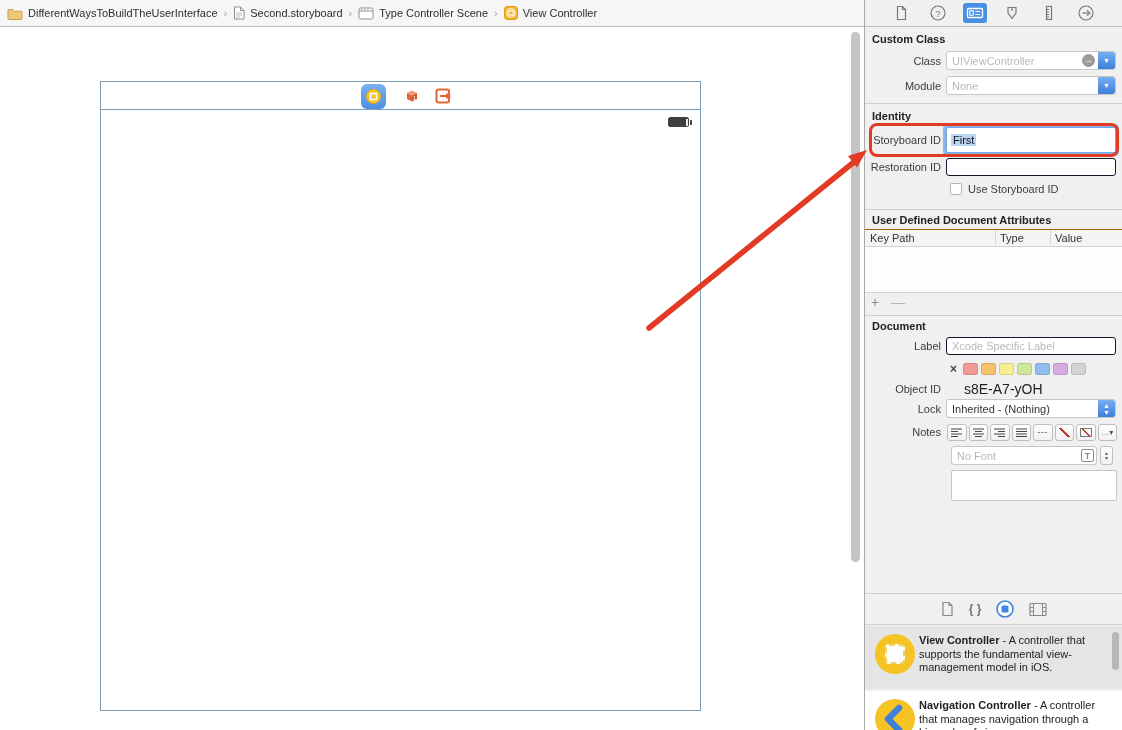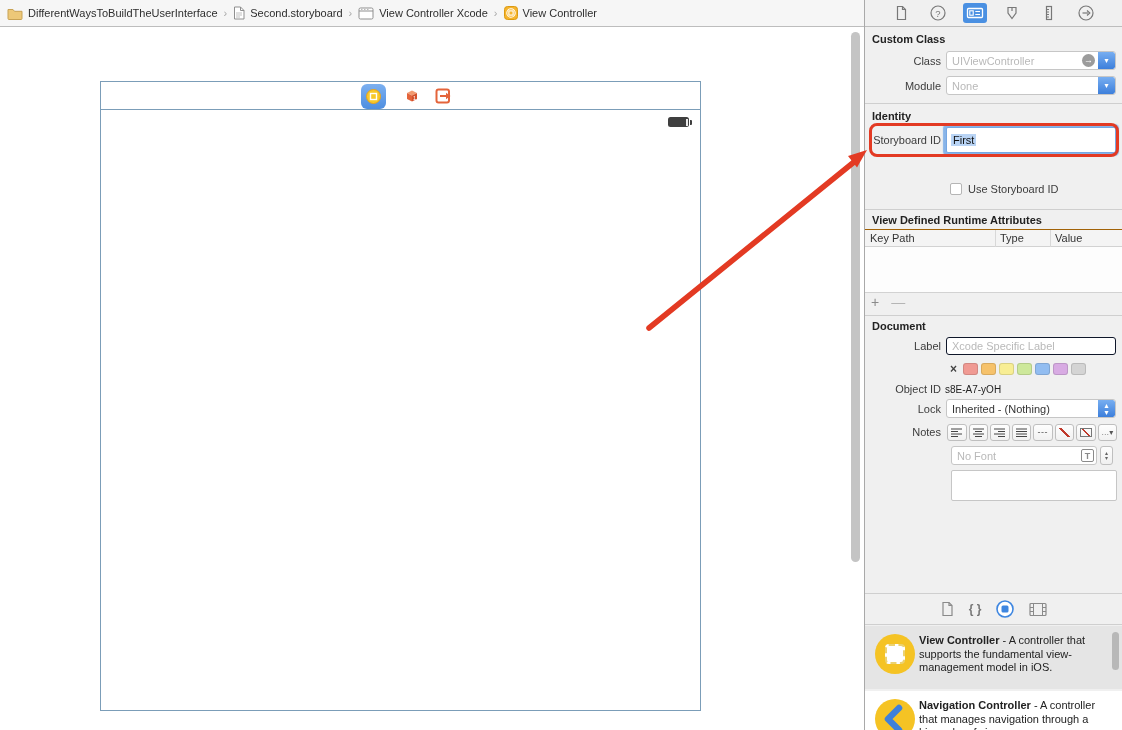--- a/index.html
+++ b/index.html
@@ -88,21 +88,21 @@
     display:flex; align-items:center; }
   #udra-head .col { font-size:11px; color:#333; padding-left:5px; }
   .colsep { position:absolute; top:0; width:1px; height:17px; background:#d8d8d8; }
   #plusminus { position:absolute; left:6px; top:268px; display:flex; gap:12px; color:#8a8a8a;
     font-size:14px; line-height:14px; }
   #plusminus span { cursor:default; }
 
   
   .swatch { width:15px; height:12px; border-radius:3px; border:1px solid rgba(0,0,0,.12); margin-right:3px; }
   #swatch-x { color:#444; font-size:12px; font-weight:bold; margin-right:6px; line-height:12px; }
-  #objid-val { font-size:10px; color:#222; margin-left:4px; }
+  #objid-val { font-size:14px; color:#222; margin-left:23px; }
 
   .nbtn { height:17px; flex:1; margin-right:2px;
     background:linear-gradient(#fefefe,#f1f1f1); border:1px solid #bfbfbf; border-radius:3px;
     display:flex; align-items:center; justify-content:center; font-size:8px; color:#555; position:relative; }
   .nbtn:last-child { margin-right:0; }
   .nbtn.slash::after { content:""; position:absolute; left:3px; right:3px; top:3px; bottom:3px;
     background:linear-gradient(45deg, transparent 43%, #c0392b 43%, #c0392b 57%, transparent 57%); }
   .nbtn.slash2::after { content:""; position:absolute; left:3px; right:3px; top:3px; bottom:3px;
     border:1px solid #777;
     background:linear-gradient(45deg, transparent 43%, #c0392b 43%, #c0392b 57%, transparent 57%); }
@@ -165,21 +165,21 @@
     <span class="jb-item">
       <span>
         <svg width="16" height="13" viewBox="0 0 16 13">
             <rect x="1" y="1" width="14" height="11" rx="1.5" fill="#fff" stroke="#8f8f8f"></rect>
             <line x1="1" y1="4" x2="15" y2="4" stroke="#8f8f8f"></line>
             <line x1="3" y1="2.5" x2="4.5" y2="2.5" stroke="#b9b9b9"></line>
             <line x1="6" y1="2.5" x2="7.5" y2="2.5" stroke="#b9b9b9"></line>
             <line x1="9" y1="2.5" x2="10.5" y2="2.5" stroke="#b9b9b9"></line>
           </svg>
       </span>
-      <span class="jb-label">View Controller Xcode</span>
+      <span class="jb-label">Type Controller Scene</span>
     </span>
     <span class="jb-sep">›</span>
     <span class="jb-item">
       <span>
         <svg width="14" height="14" viewBox="0 0 14 14">
             <rect x="0.5" y="0.5" width="13" height="13" rx="3" fill="#f6b42c" stroke="#da9a12"></rect>
             <circle cx="7" cy="7" r="4.2" fill="none" stroke="#fff" stroke-width="1.1"></circle>
             <rect x="4.9" y="4.9" width="4.2" height="4.2" fill="none" stroke="#fff" stroke-width="1.1"></rect>
           </svg>
       </span>
@@ -286,27 +286,31 @@
     </div>
     <div class="divider" style="top:76px"></div>
 
     <div class="hdr" style="top:83px">Identity</div>
     <div class="row" style="top:101px; height:23px">
       <span class="lbl">Storyboard ID</span>
       <div id="sb-field">
         <span class="seltext">First</span>
       </div>
     </div>
+    <div class="row" style="top:131px; height:18px">
+      <span class="lbl">Restoration ID</span>
+      <span style="flex:1; margin:0 6px 0 5px"><input class="fieldin" value="" style=""></span>
+    </div>
     <div class="row" style="top:155px; height:14px; padding-left:85px">
       <span class="checkbox"></span>
       <span style="margin-left:6px; color:#3c3c3c">Use Storyboard ID</span>
     </div>
 
     <div class="divider" style="top:182px"></div>
-    <div class="hdr" style="top:187px">View Defined Runtime Attributes</div>
+    <div class="hdr" style="top:187px">User Defined Document Attributes</div>
     <div id="udra-table">
       <div id="udra-head">
         <span class="col" style="width:130px">Key Path</span>
         <span class="col" style="width:55px">Type</span>
         <span class="col">Value</span>
         <span class="colsep" style="left:130px"></span>
         <span class="colsep" style="left:185px"></span>
       </div>
     </div>
     <div id="plusminus">

